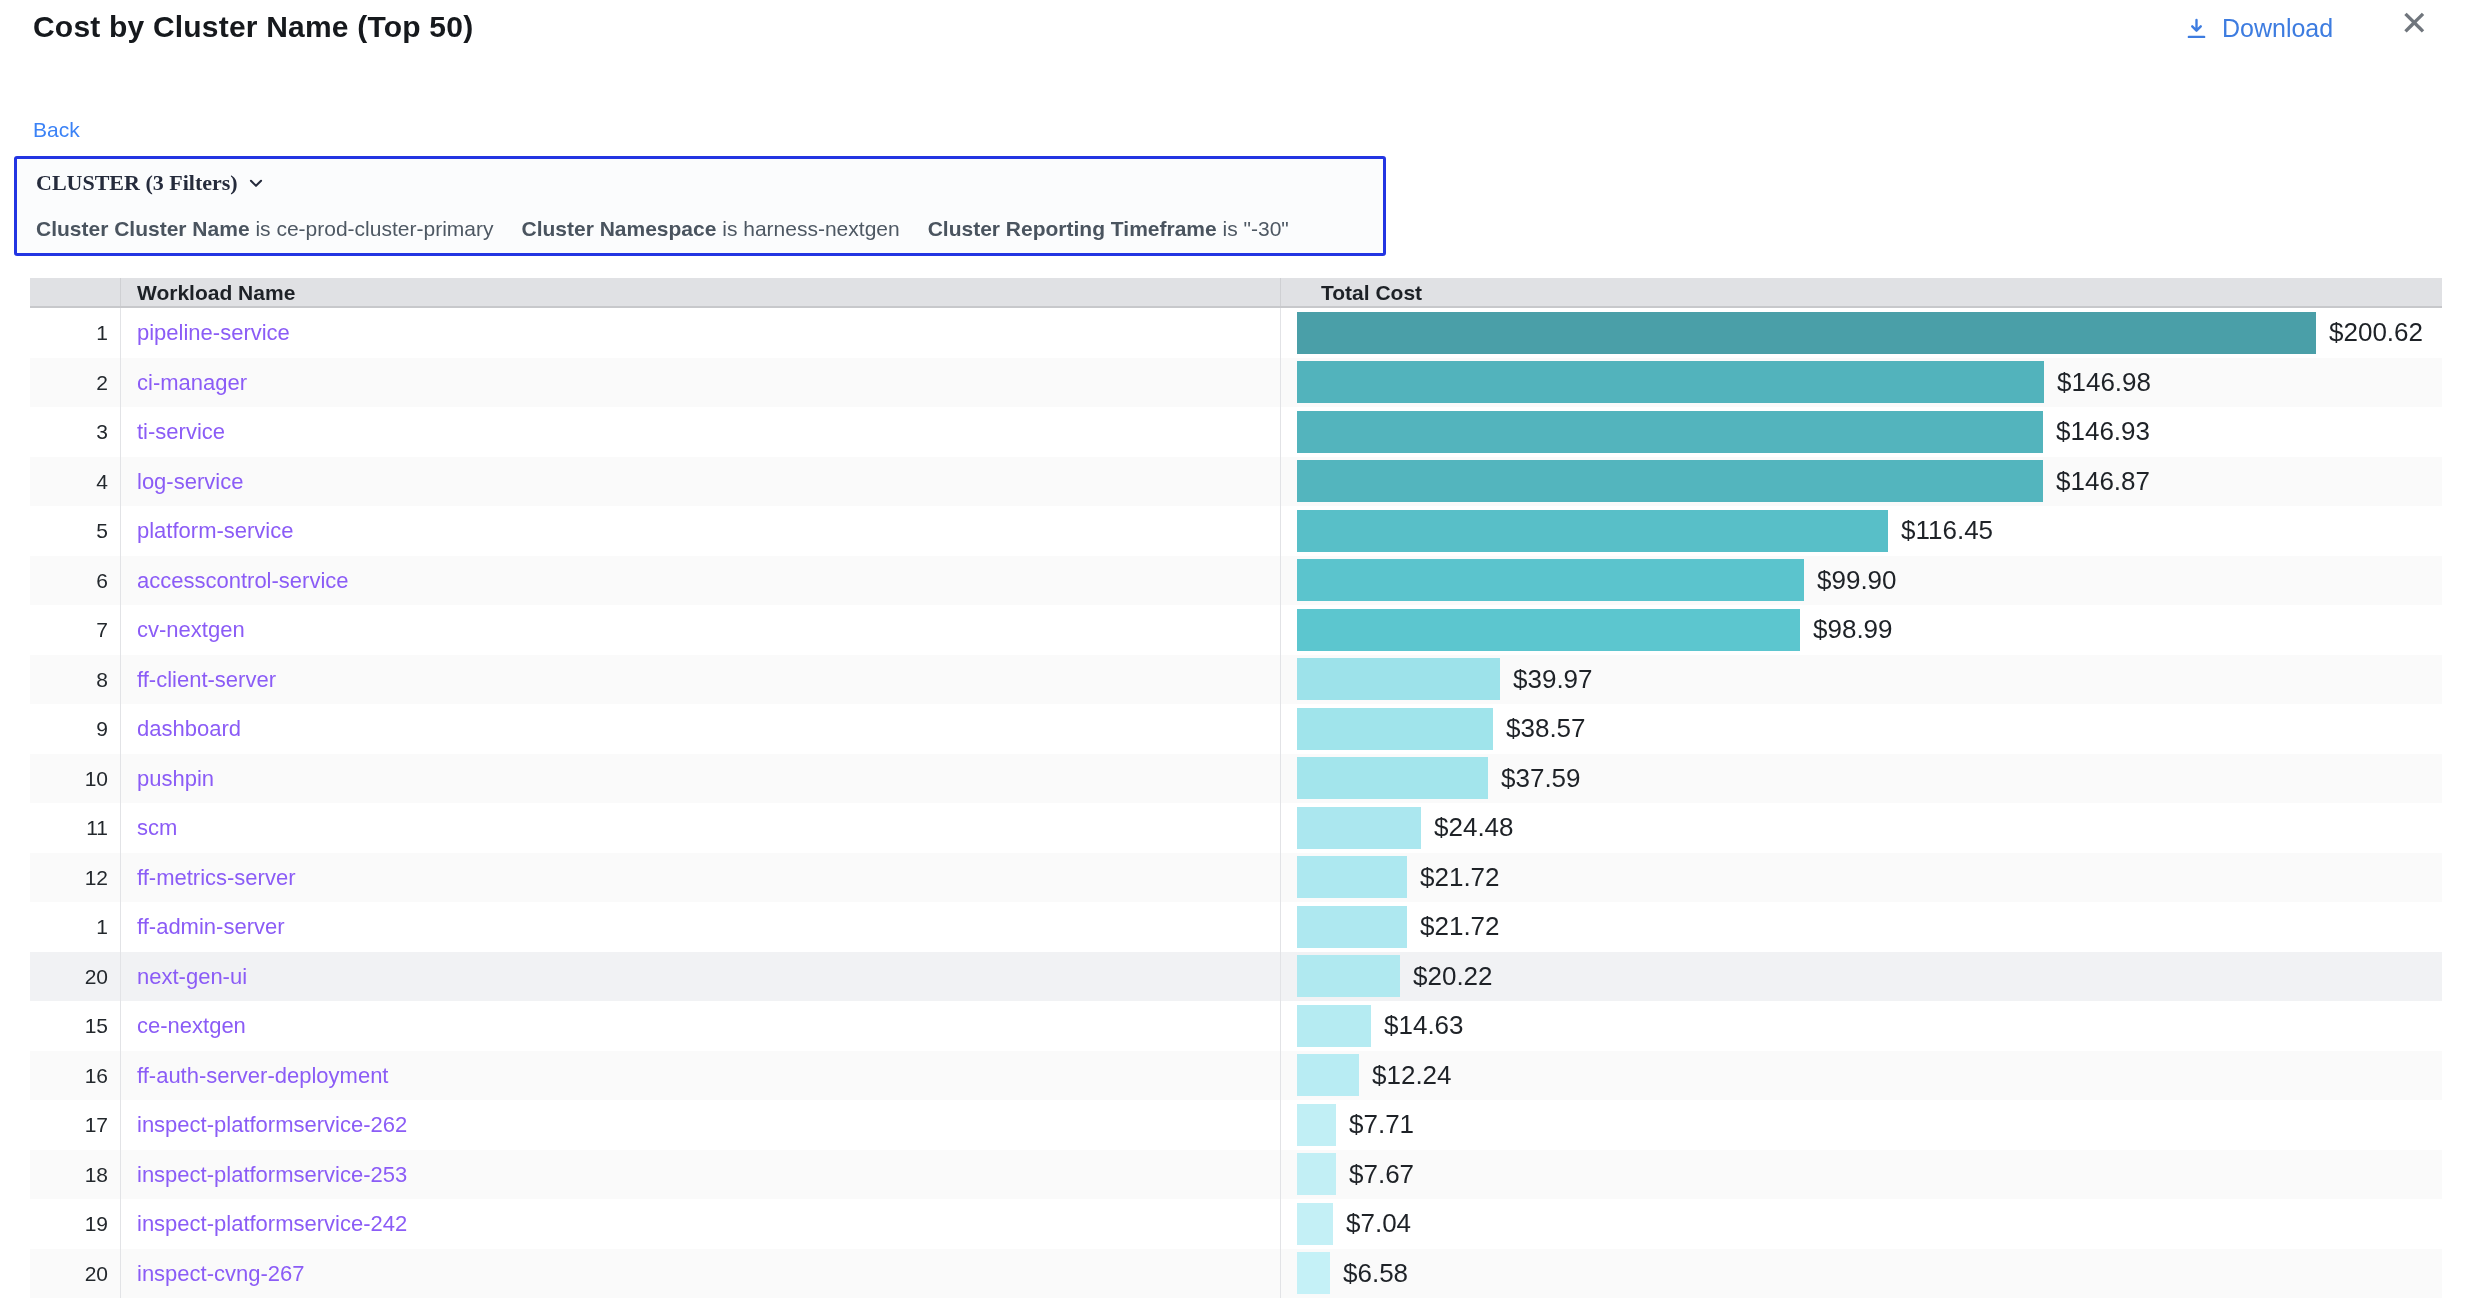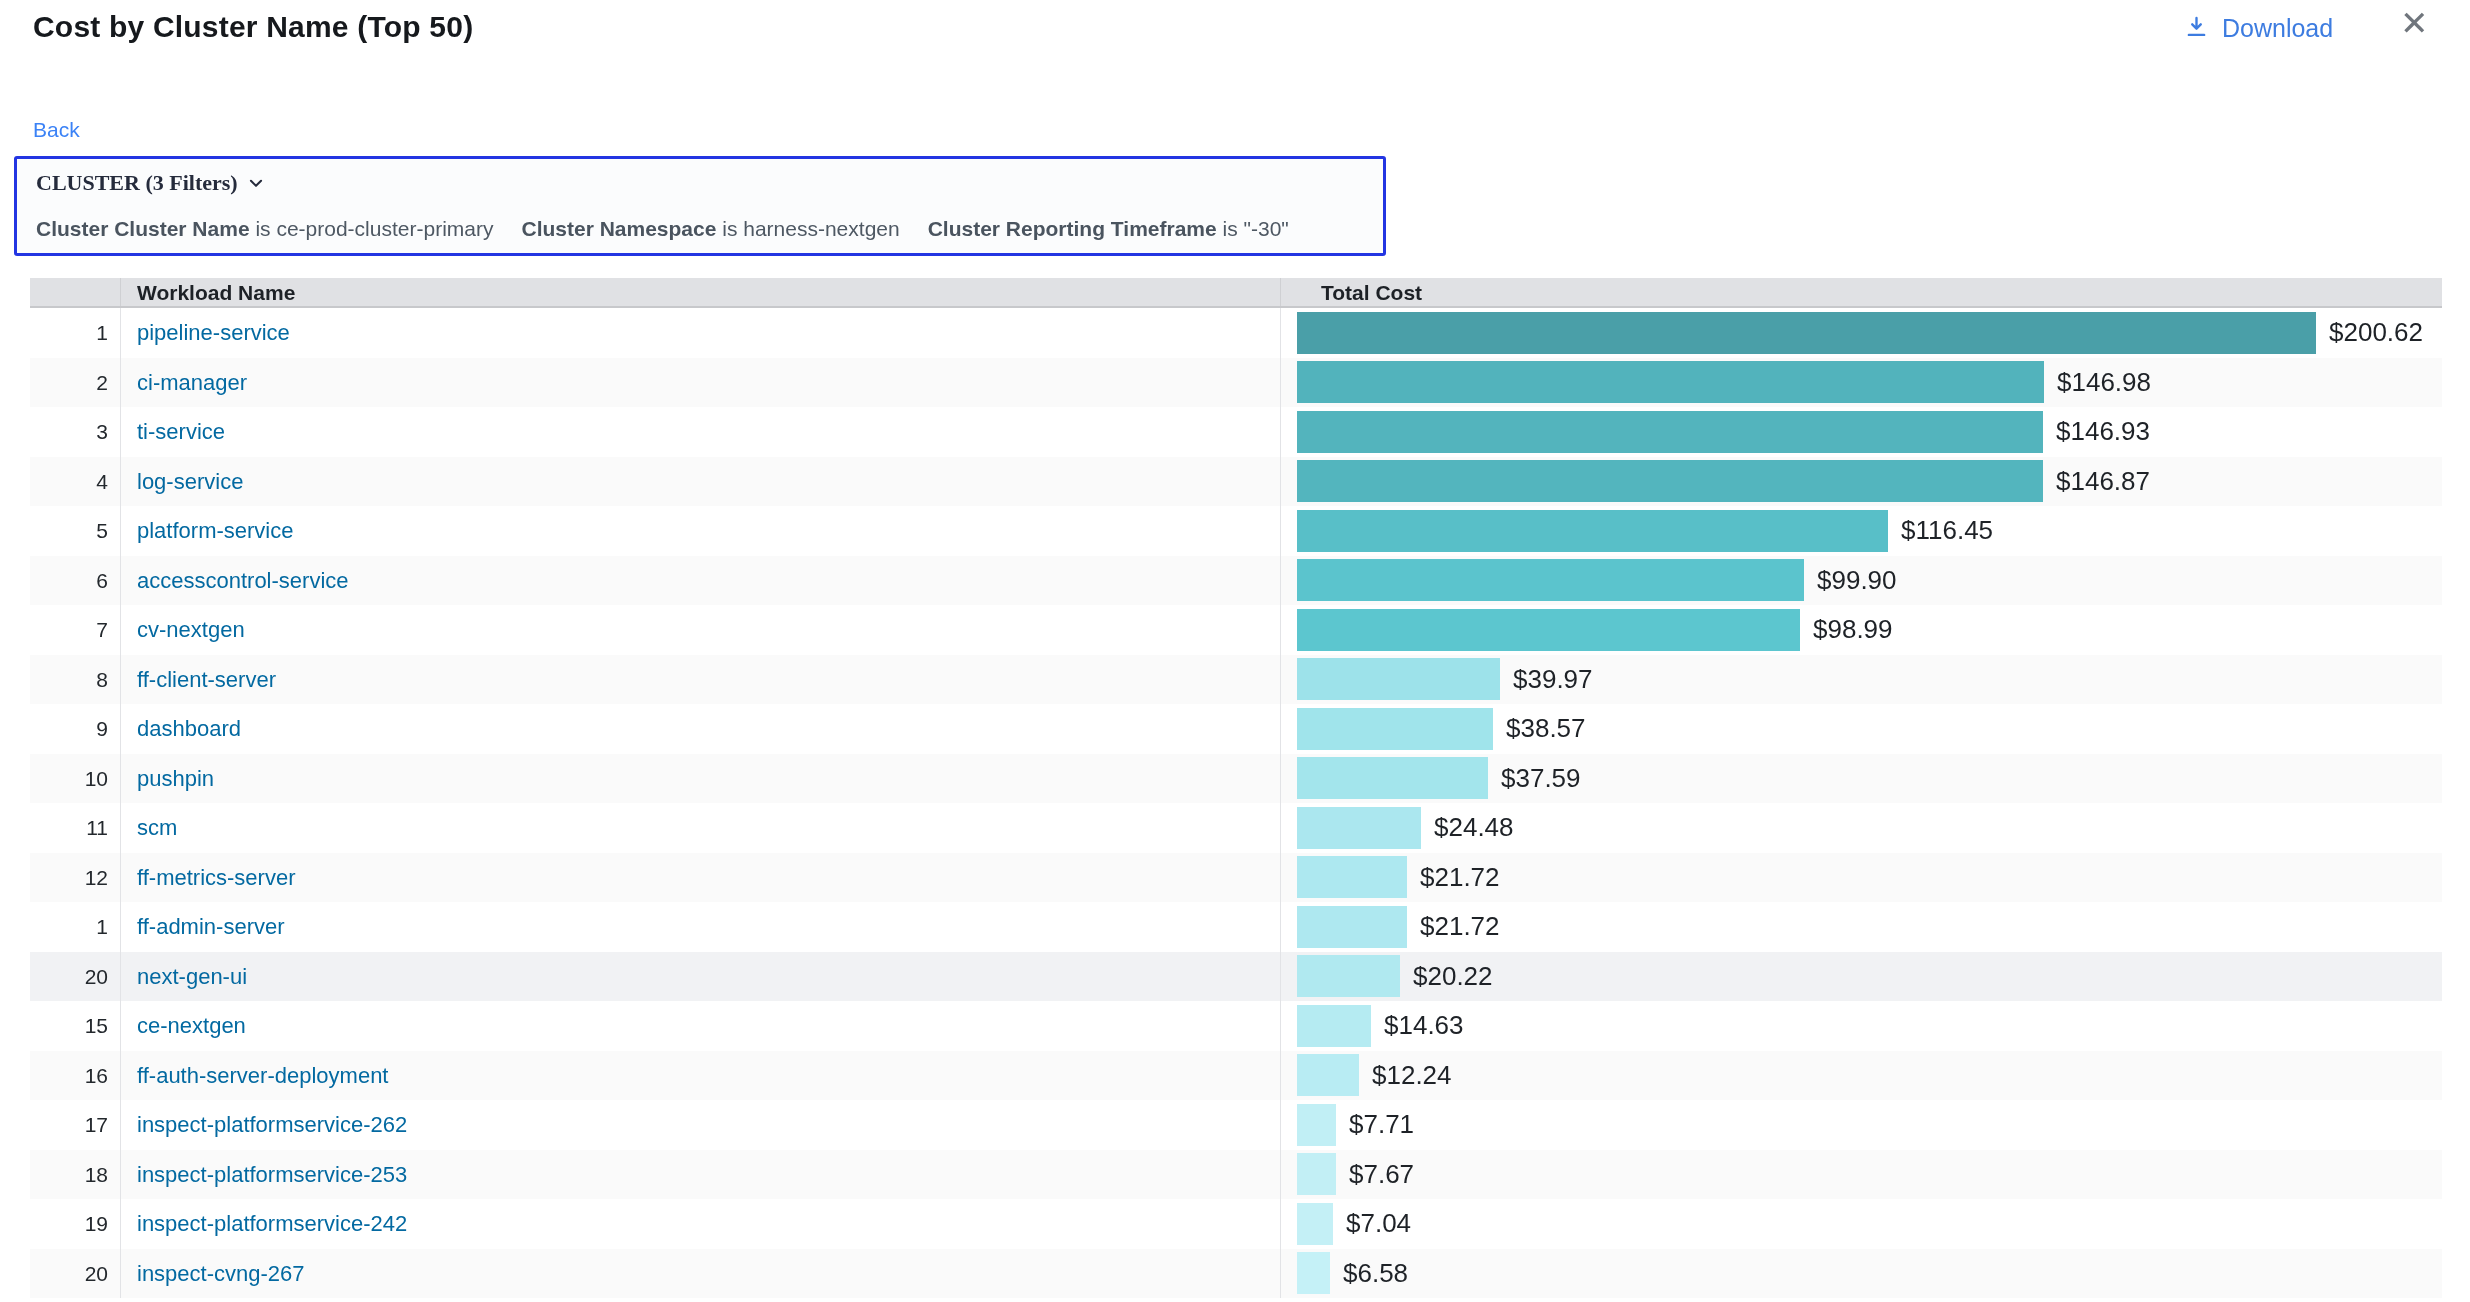--- a/index.html
+++ b/index.html
@@ -2,21 +2,21 @@
 <html><head>
 <meta charset="utf-8">
 <style>
   * { margin:0; padding:0; box-sizing:border-box; }
   html,body{ width:2470px; height:1302px; background:#ffffff; overflow:hidden;
              font-family:"Liberation Sans", sans-serif; color:#1c2126; }
   .abs{ position:absolute; }
 
   
   .page-title{ left:33px; top:10px; font-size:30px; font-weight:700; color:#16191d; letter-spacing:.2px; }
-  .download-btn{ left:2183px; top:14px; display:flex; align-items:flex-start; gap:12px; cursor:pointer; }
+  .download-btn{ left:2183px; top:14px; display:flex; align-items:flex-end; gap:12px; cursor:pointer; }
   .download-btn span{ color:#3d7ce0; font-size:25px; font-weight:500; }
   .close-btn{ left:2400px; top:6px; font-size:34px; color:#70767d; font-weight:300; cursor:pointer; line-height:1; }
 
   
   .back-link{ left:33px; top:118px; font-size:21px; color:#3b82f6; cursor:pointer; }
 
   
   .filter-panel{ left:14px; top:156px; width:1372px; height:100px;
                  border:3px solid #2335e2; border-radius:3px; background:#fbfcfd; }
   .filter-head{ position:absolute; left:19px; top:11px; display:flex; align-items:center; gap:9px; cursor:pointer; }
@@ -30,21 +30,21 @@
   .t-header{ position:relative; height:30px; background:#e0e1e4; border-bottom:2px solid #c7c8cb;
              font-size:21px; font-weight:700; color:#1d2126; }
   .t-header .h-workload{ position:absolute; left:107px; top:3px; }
   .t-header .h-cost{ position:absolute; left:1291px; top:3px; }
   .t-body{ position:relative; }
   .row{ position:relative; height:49.5px; width:100%; cursor:pointer; }
   .row.even{ background:#fafafa; }
   .row.highlighted{ background:#f1f2f4; }
   .row .idx{ position:absolute; left:0; top:0; width:78px; height:100%;
              text-align:right; font-size:21px; color:#23282d; line-height:49.5px; }
-  .row .name{ position:absolute; left:107px; top:0; font-size:22px; color:#0369a1; line-height:49.5px; }
+  .row .name{ position:absolute; left:107px; top:0; font-size:22px; color:#8b5cf6; line-height:49.5px; }
   .row .bar{ position:absolute; left:1267px; top:3.75px; height:42px; }
   .row .val{ position:absolute; top:0; font-size:26px; color:#1e2227; line-height:49.5px; }
   .vline{ position:absolute; top:0; bottom:0; width:1px; background:#e2e3e6; }
   .vline.v1{ left:90px; } .vline.v2{ left:1250px; }
   .t-header .vline{ background:#cfd0d3; }
 </style>
 </head>
 <body>
 
 <div class="abs page-title">Cost by Cluster Name (Top 50)</div>

